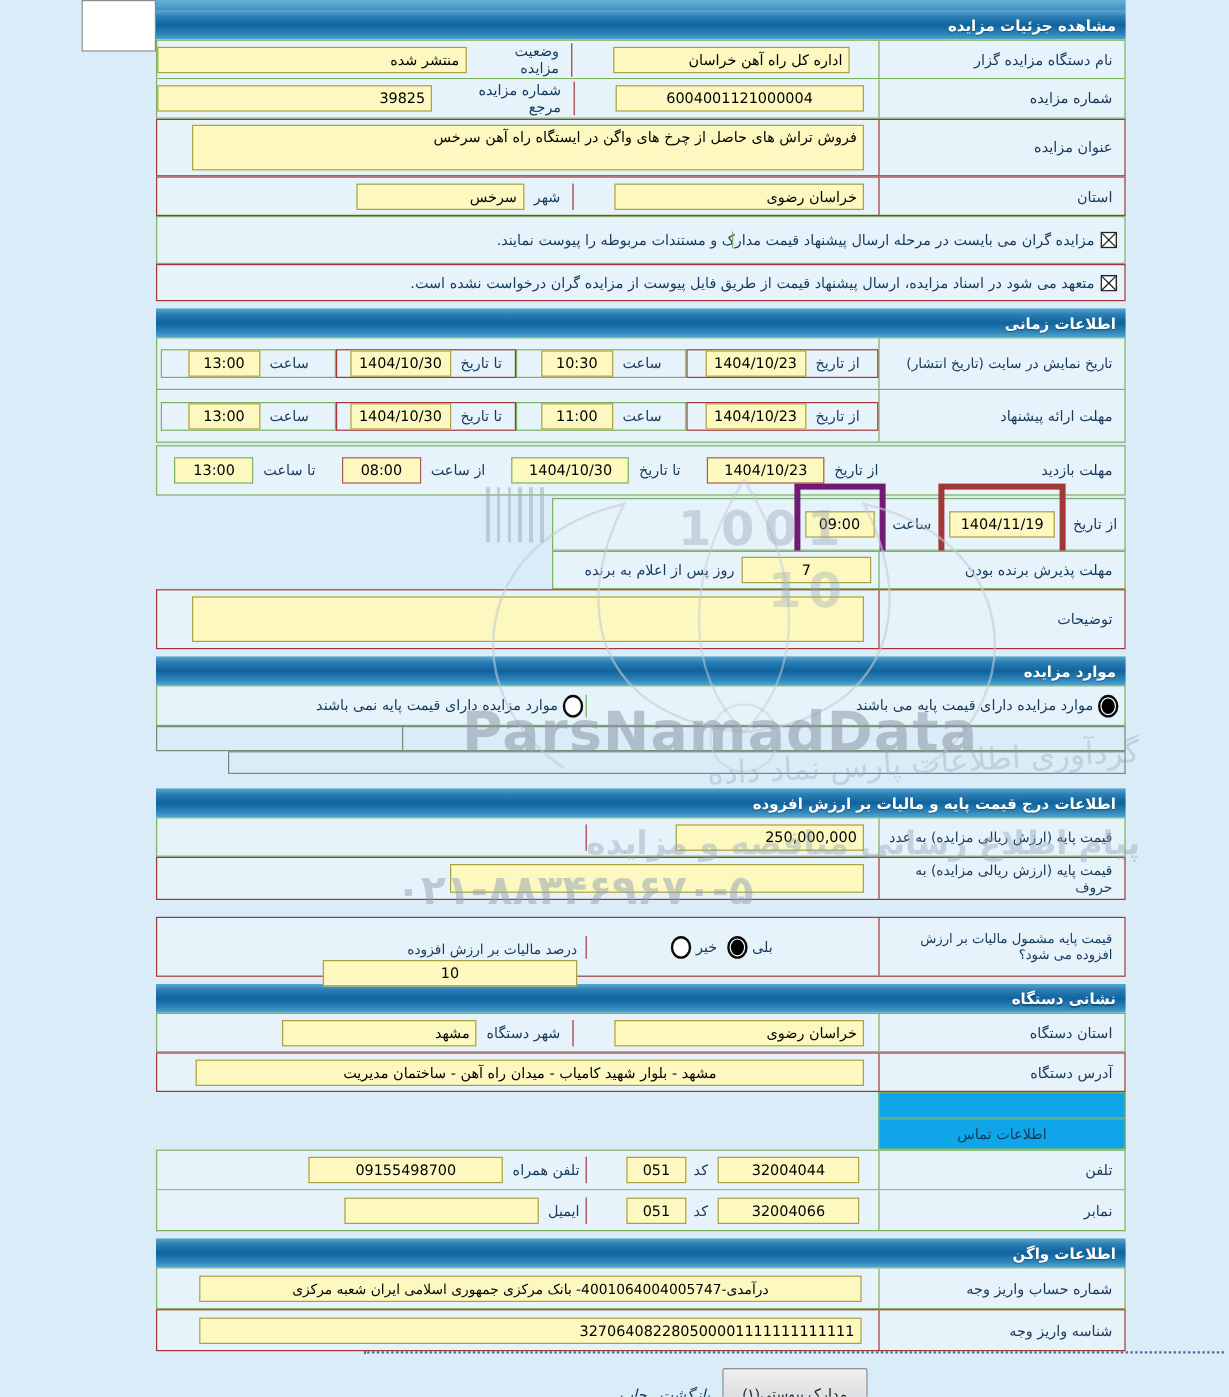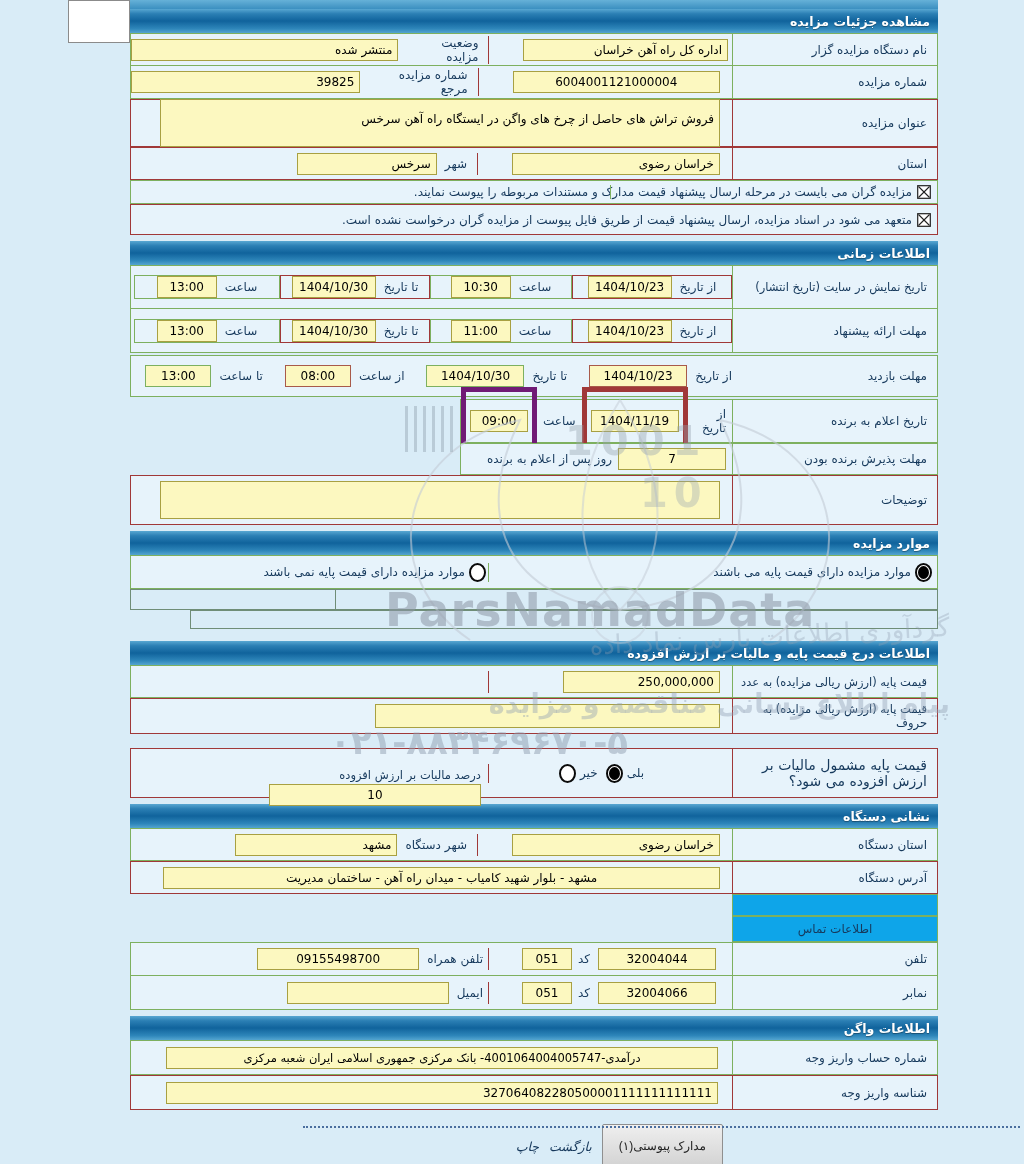--- a/index.html
+++ b/index.html
@@ -96,21 +96,21 @@
 <div class="dotline"></div>
 
 <div class="panel">
   <div class="topstrip"></div>
 
   <div class="hdr">مشاهده جزئیات مزایده</div>
 
   <div class="row" style="height:33px">
     <div class="lblcol">نام دستگاه مزایده گزار</div>
     <div class="fields">
-      <div class="yf" style="width:196px;margin-right:4px;margin-left:34px">
+      <div class="yf" style="width:196px;margin-right:24px;margin-left:34px">
           <span>اداره کل راه آهن خراسان</span>
         </div>
       <div class="vdiv"></div>
       <span style="margin-right:10px">وضعیت مزایده</span>
       <div class="yf" style="width:260px;margin-right:8px">
           <span>منتشر شده</span>
         </div>
     </div>
   </div>
 
@@ -124,41 +124,41 @@
       <span style="margin-right:10px">شماره مزایده مرجع</span>
       <div class="yf e ltr" style="width:218px;margin-right:8px">
           <span>39825</span>
         </div>
     </div>
   </div>
 
   <div class="row red" style="height:48px">
     <div class="lblcol">عنوان مزایده</div>
     <div class="fields">
-      <div class="yf" style="width:548px;height:34px;margin-right:12px;align-items:flex-start;padding-top:12px">
+      <div class="yf" style="width:548px;height:34px;margin-right:12px;align-items:flex-start;padding-top:2px">
           <span>فروش تراش های حاصل از چرخ های واگن در ایستگاه راه آهن سرخس</span>
         </div>
     </div>
   </div>
 
   <div class="row red" style="height:33px">
     <div class="lblcol" style="border-left-color:#a03838">استان</div>
     <div class="fields">
       <div class="yf" style="width:196px;margin-right:12px;margin-left:34px">
           <span>خراسان رضوی</span>
         </div>
       <div class="vdiv"></div>
       <span style="margin-right:10px">شهر</span>
       <div class="yf" style="width:128px;margin-right:8px">
           <span>سرخس</span>
         </div>
     </div>
   </div>
 
-  <div class="row" style="height:24px">
+  <div class="row" style="height:40px">
     <div class="fields" style="padding-right:6px">
       <span class="cbx">
         <svg viewBox="0 0 14 14" width="14" height="14">
             <rect x="0.7" y="0.7" width="12.6" height="12.6" fill="#fff" stroke="#222" stroke-width="1.2"></rect>
             <line x1="1.5" y1="1.5" x2="12.5" y2="12.5" stroke="#222" stroke-width="1.1"></line>
             <line x1="12.5" y1="1.5" x2="1.5" y2="12.5" stroke="#222" stroke-width="1.1"></line>
           </svg>
       </span>
       <span class="note" style="margin-right:5px">مزایده گران می بایست در مرحله ارسال پیشنهاد قیمت مدارک و مستندات مربوطه را پیوست نمایند.</span>
       <div class="vdiv g" style="position:absolute;left:479px;top:0;bottom:0"></div>
@@ -256,21 +256,20 @@
           <span>08:00</span>
         </div>
       <span style="margin-right:14px">تا ساعت</span>
       <div class="yf c ltr" style="width:54px;border-color:#7db05f">
           <span>13:00</span>
         </div>
     </div>
   </div>
 
   <div class="row" style="height:44px;width:478px;margin-top:2px">
-    <div class="lblcol">تاریخ اعلام به برنده</div>
     <div class="fields" style="gap:6px;padding-right:6px">
       <span>از تاریخ</span>
       <div class="pairbox r">
         <div class="yf c ltr" style="width:76px">
             <span>1404/11/19</span>
           </div>
       </div>
       <span>ساعت</span>
       <div class="pairbox">
         <div class="yf c ltr" style="width:46px">
@@ -333,21 +332,21 @@
   <div class="row red" style="height:36px">
     <div class="lblcol" style="font-size:11.5px">قیمت پایه (ارزش ریالی مزایده) به حروف</div>
     <div class="fields">
       <div class="yf" style="width:333px;height:22px;margin-right:12px">
           <span></span>
         </div>
     </div>
   </div>
 
   <div class="row red" style="height:50px;margin-top:14px">
-    <div class="lblcol" style="font-size:14px">قیمت پایه مشمول مالیات بر ارزش افزوده می شود؟</div>
+    <div class="lblcol" style="font-size:11px">قیمت پایه مشمول مالیات بر ارزش افزوده می شود؟</div>
     <div class="fields">
       <span style="margin-right:88px">بلی</span>
       <span class="radio checked" style="margin-right:4px"></span>
       <span style="margin-right:8px">خیر</span>
       <span class="radio" style="margin-right:4px"></span>
       <div class="vdiv" style="position:absolute;left:357px;top:0;bottom:0"></div>
       <div style="position:absolute;left:10px;top:4px;width:340px;text-align:right">
         <div style="font-size:11.5px">درصد مالیات بر ارزش افزوده</div>
         <div class="yf c" style="width:200px;margin-top:2px;margin-right:0;display:inline-flex">
             <span>10</span>

